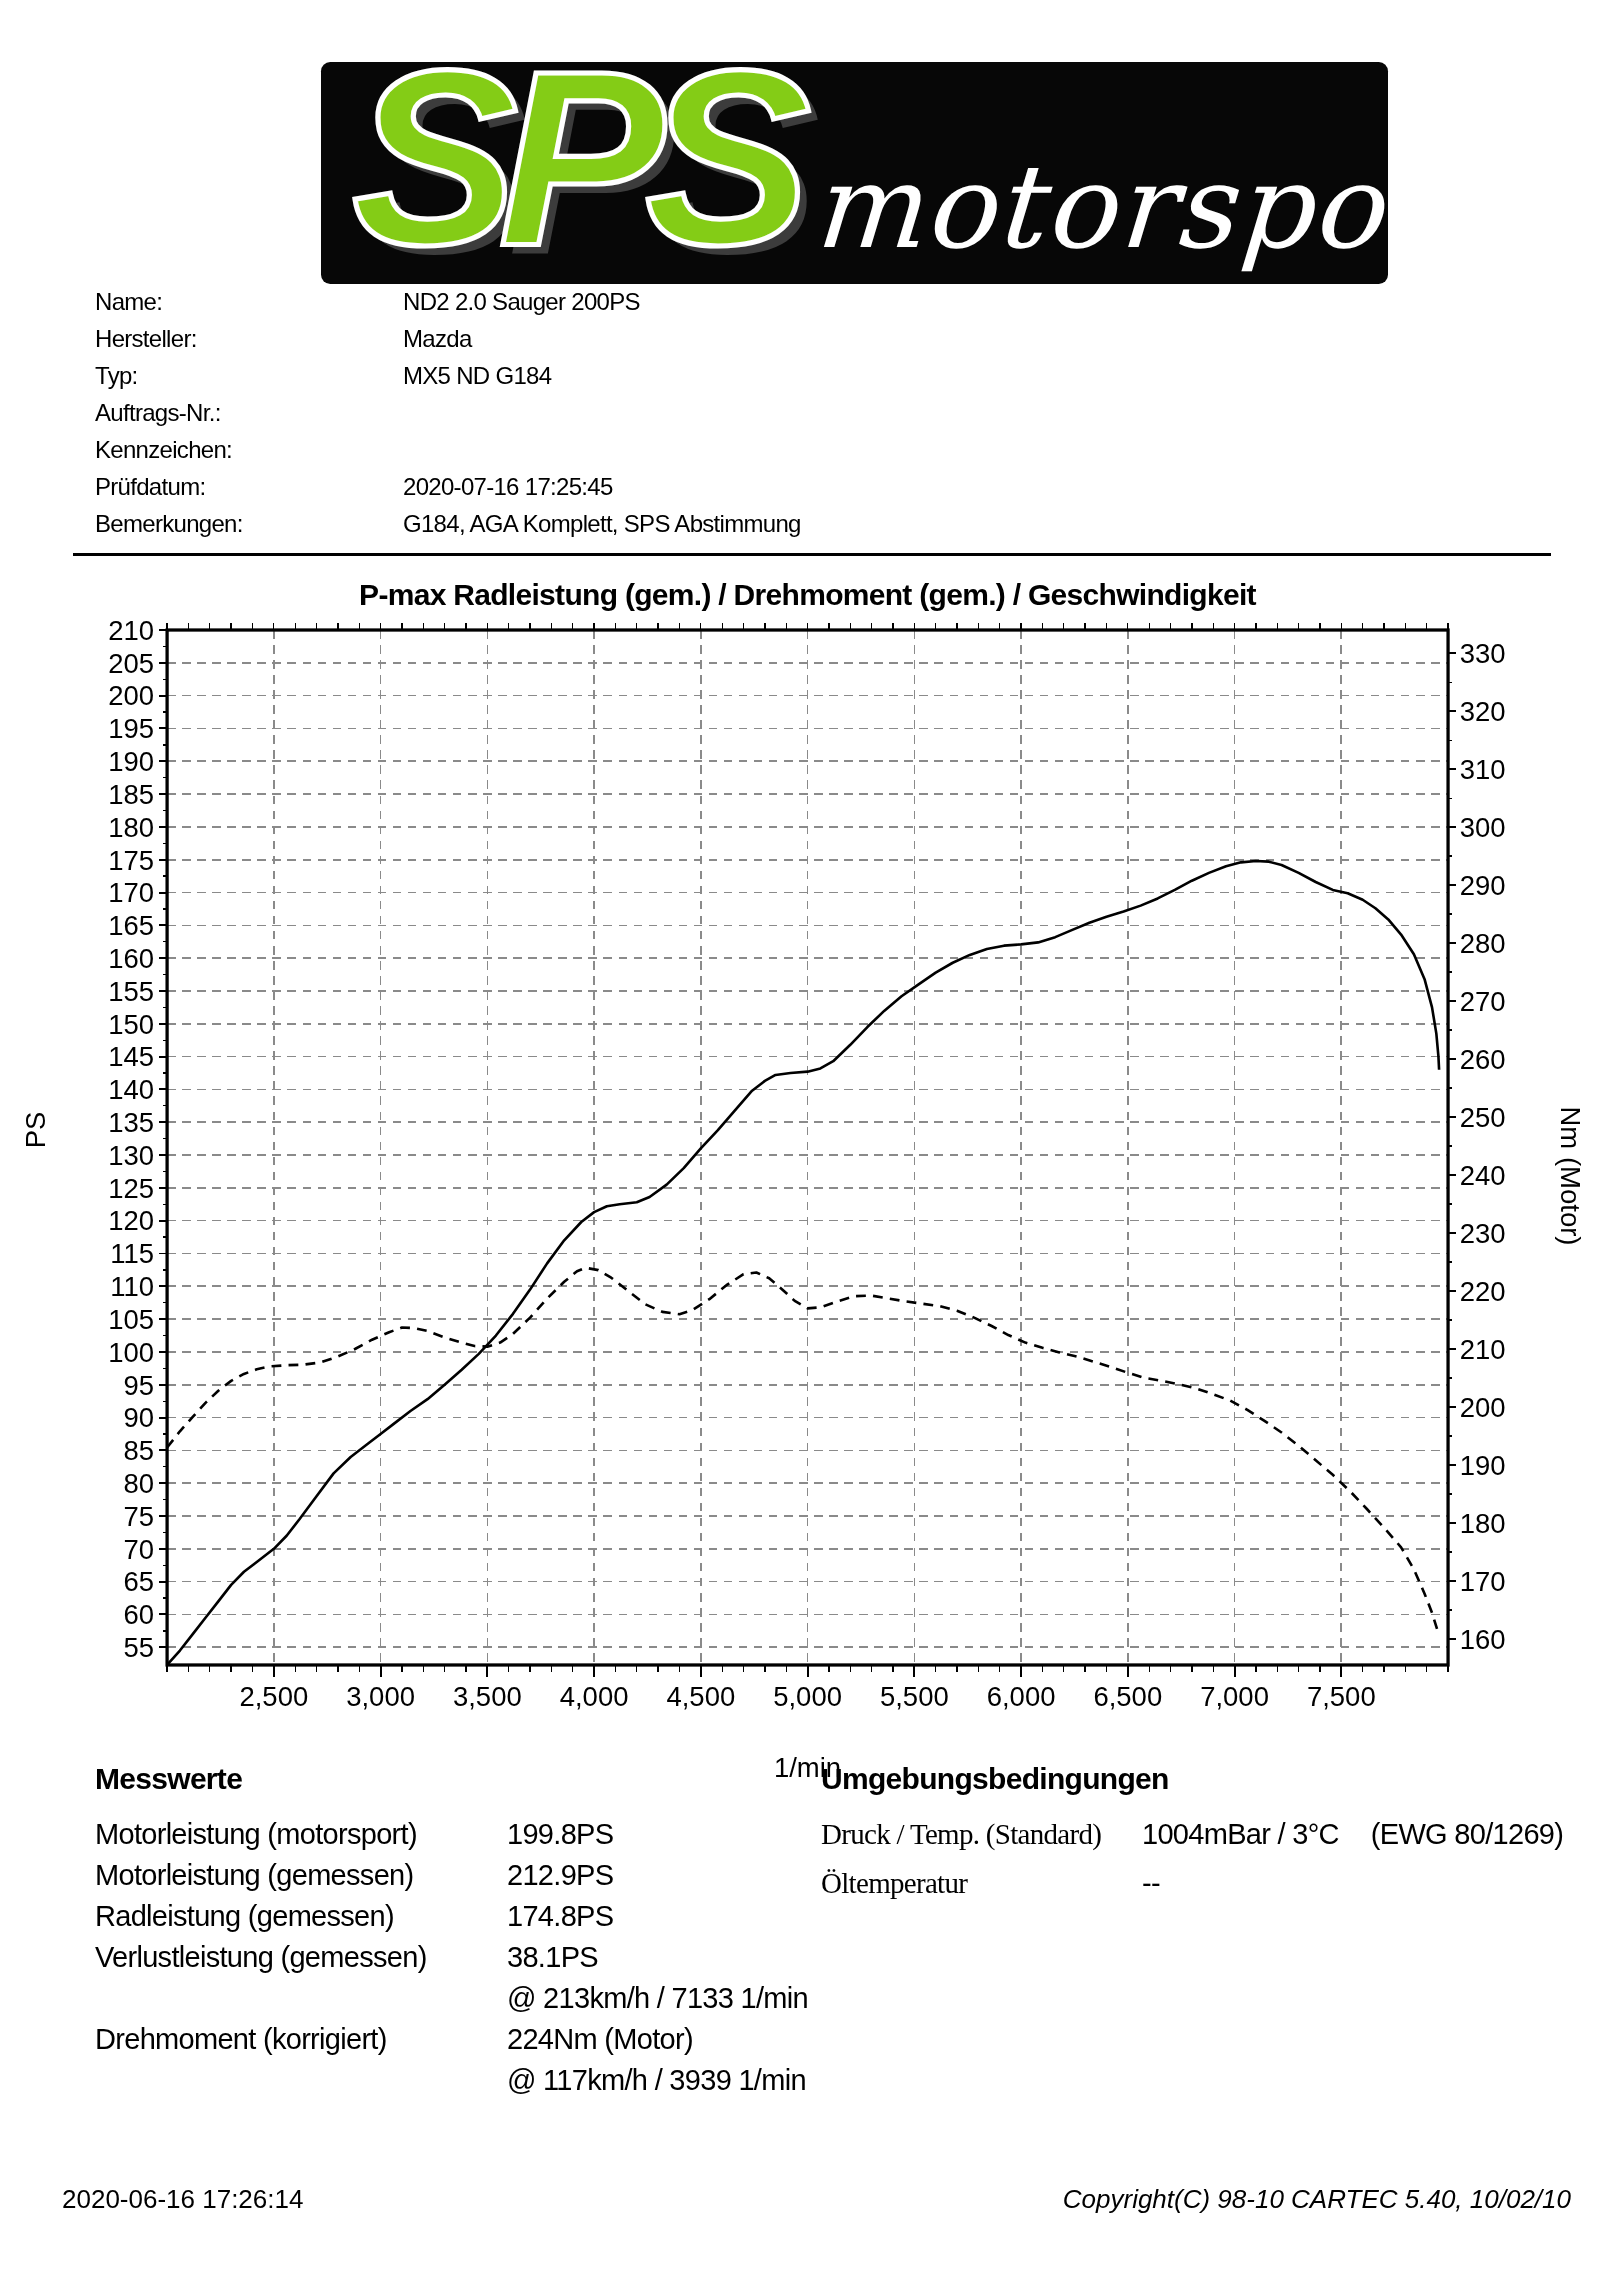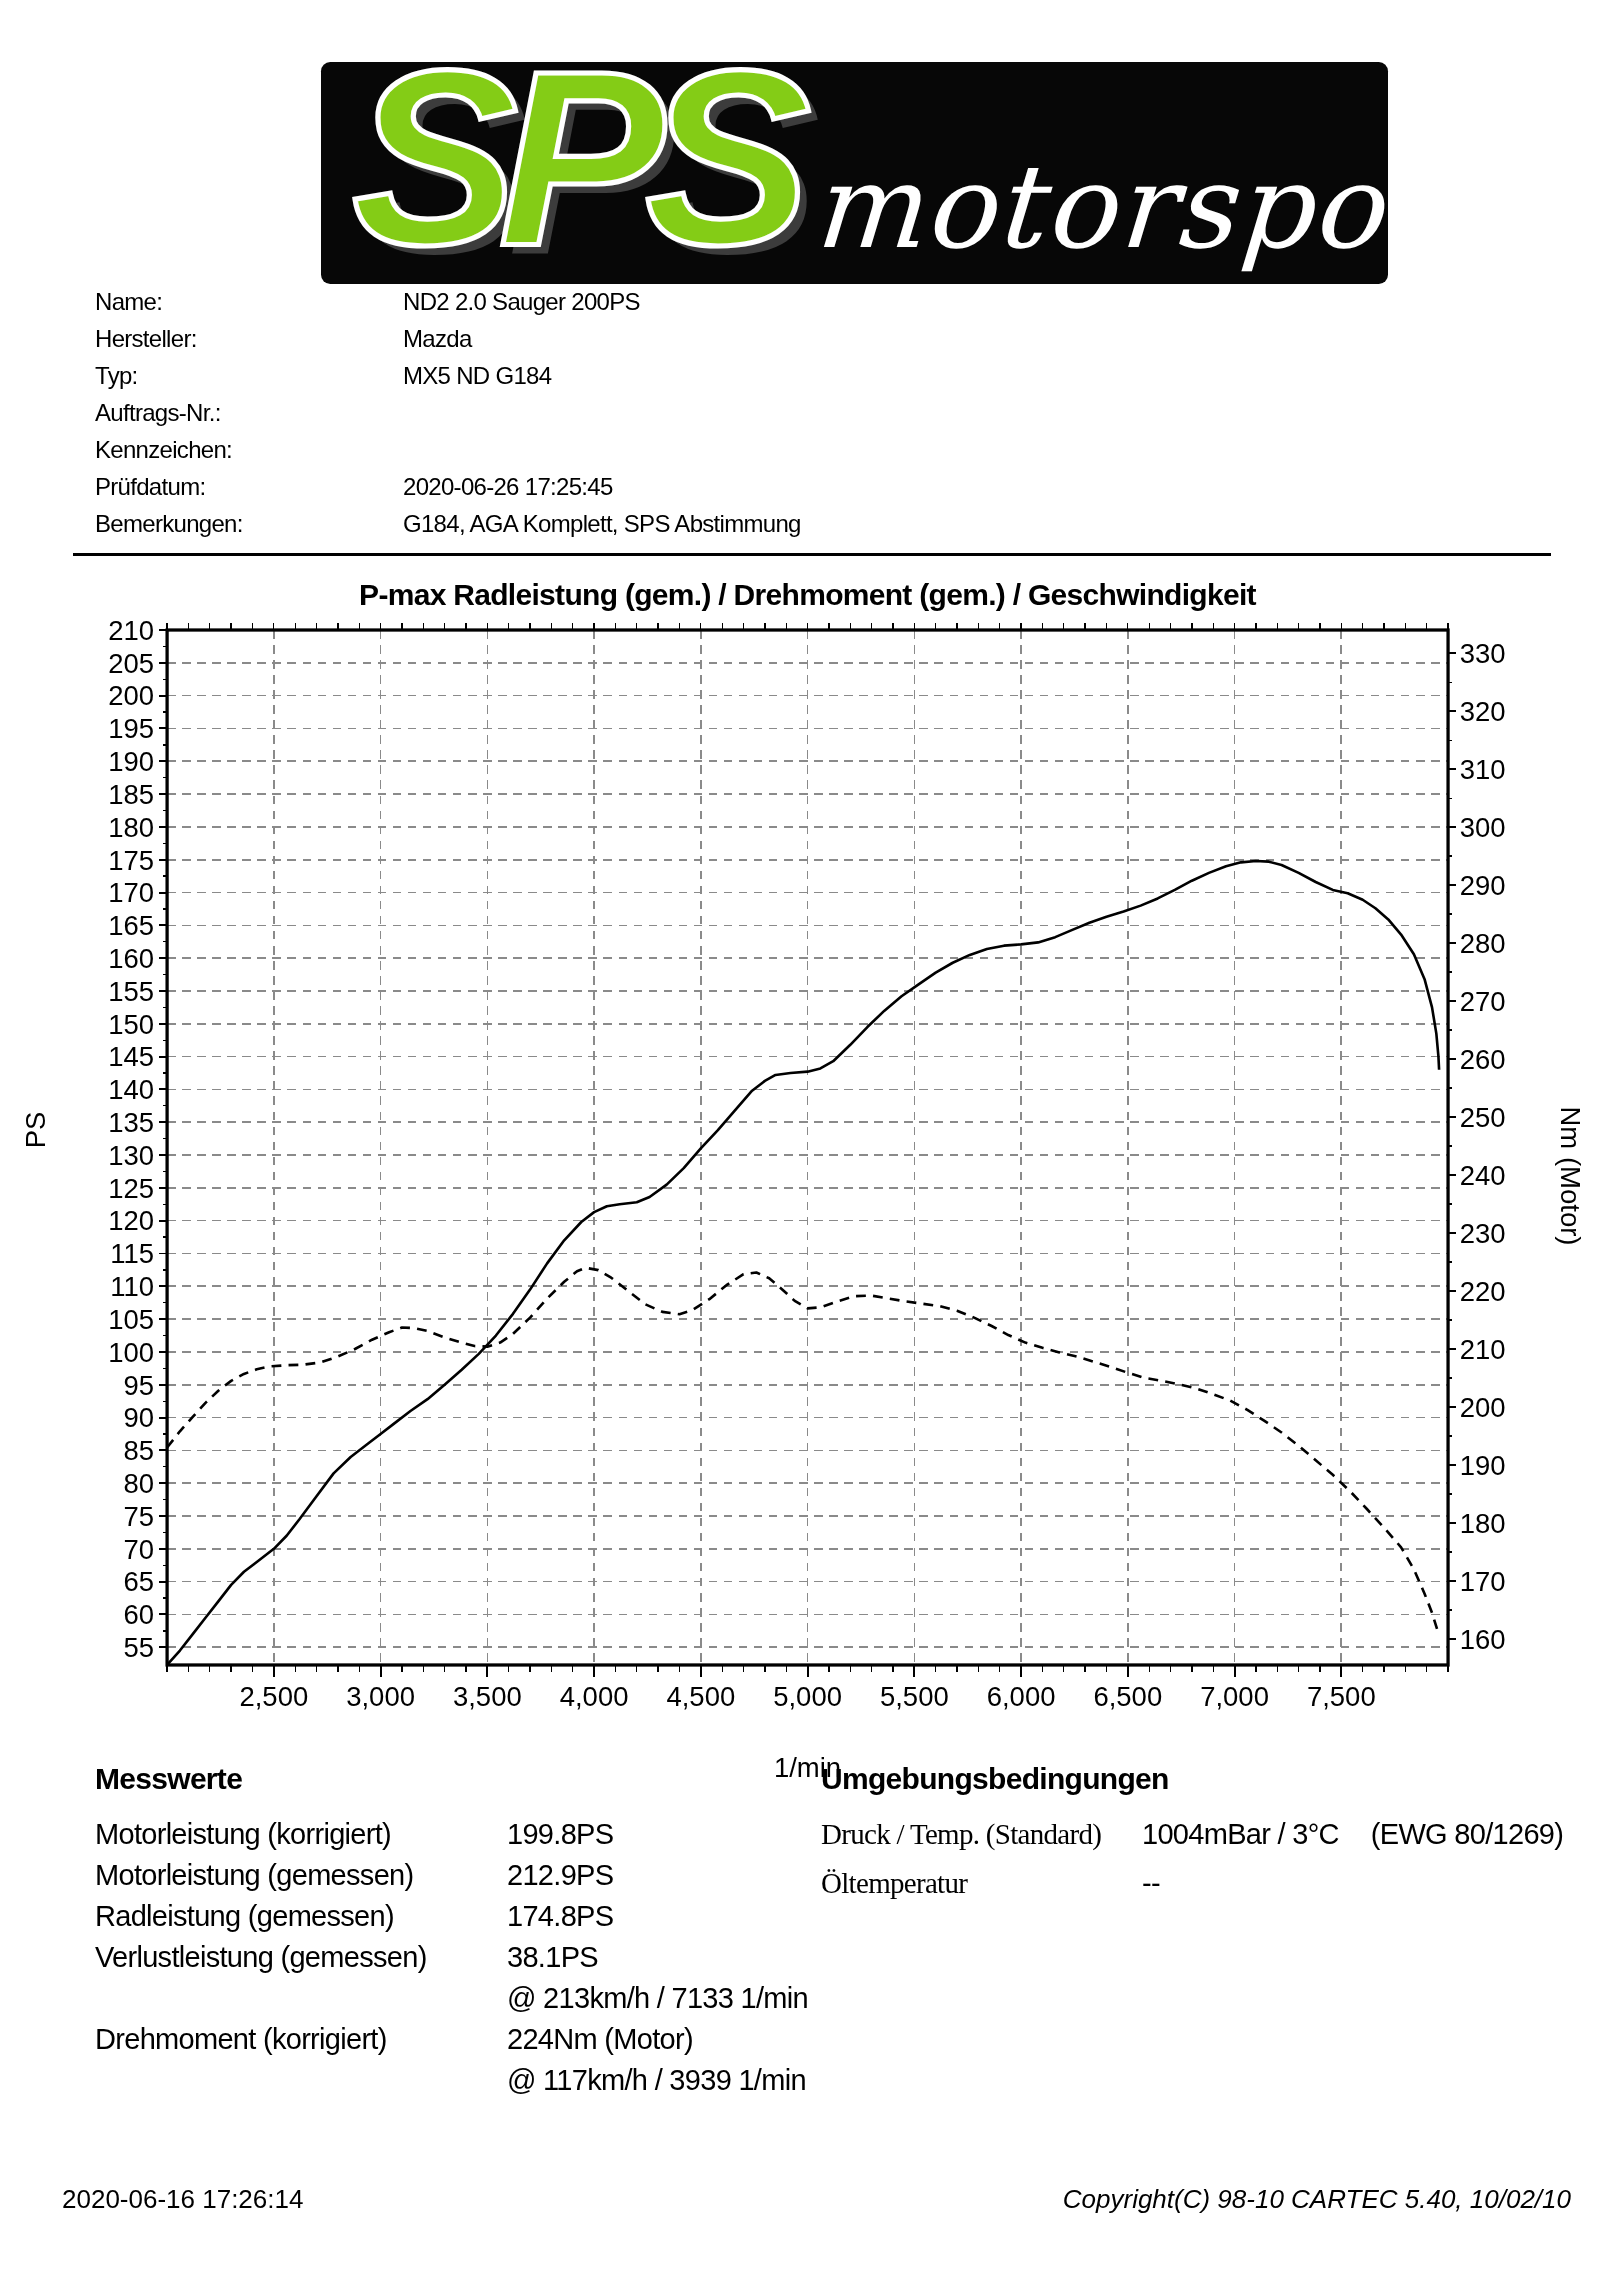--- a/index.html
+++ b/index.html
@@ -68,21 +68,21 @@
     <div class="vrow">
       <span class="vlabel">Typ:</span><span class="vvalue">MX5 ND G184</span>
     </div>
     <div class="vrow">
       <span class="vlabel">Auftrags-Nr.:</span><span class="vvalue"></span>
     </div>
     <div class="vrow">
       <span class="vlabel">Kennzeichen:</span><span class="vvalue"></span>
     </div>
     <div class="vrow">
-      <span class="vlabel">Prüfdatum:</span><span class="vvalue">2020-06-26 17:25:45</span>
+      <span class="vlabel">Prüfdatum:</span><span class="vvalue">2020-07-16 17:25:45</span>
     </div>
     <div class="vrow">
       <span class="vlabel">Bemerkungen:</span><span class="vvalue">G184, AGA Komplett, SPS Abstimmung</span>
     </div>
   </div>
   <div class="divider"></div>
 
   <div class="chart-title">P-max Radleistung (gem.) / Drehmoment (gem.) / Geschwindigkeit</div>
   <svg id="chart-svg" width="1623" height="2295" viewBox="0 0 2480 3508">
       <g stroke="#8a8a8a" stroke-width="2.5" stroke-dasharray="13 10" shape-rendering="crispEdges">
@@ -418,21 +418,21 @@
         <text x="2049.833333333333" y="2607" text-anchor="middle">7,500</text>
       </g>
     </svg>
   <div class="ps-label">PS</div>
   <div class="nm-label">Nm (Motor)</div>
   <div class="xunit-label">1/min</div>
 
   <div class="measures">
     <div class="m-head">Messwerte</div>
     <div class="mrow">
-      <span class="mlabel">Motorleistung (korrigiert)</span><span>199.8PS</span>
+      <span class="mlabel">Motorleistung (motorsport)</span><span>199.8PS</span>
     </div>
     <div class="mrow">
       <span class="mlabel">Motorleistung (gemessen)</span><span>212.9PS</span>
     </div>
     <div class="mrow">
       <span class="mlabel">Radleistung (gemessen)</span><span>174.8PS</span>
     </div>
     <div class="mrow">
       <span class="mlabel">Verlustleistung (gemessen)</span><span>38.1PS</span>
     </div>

